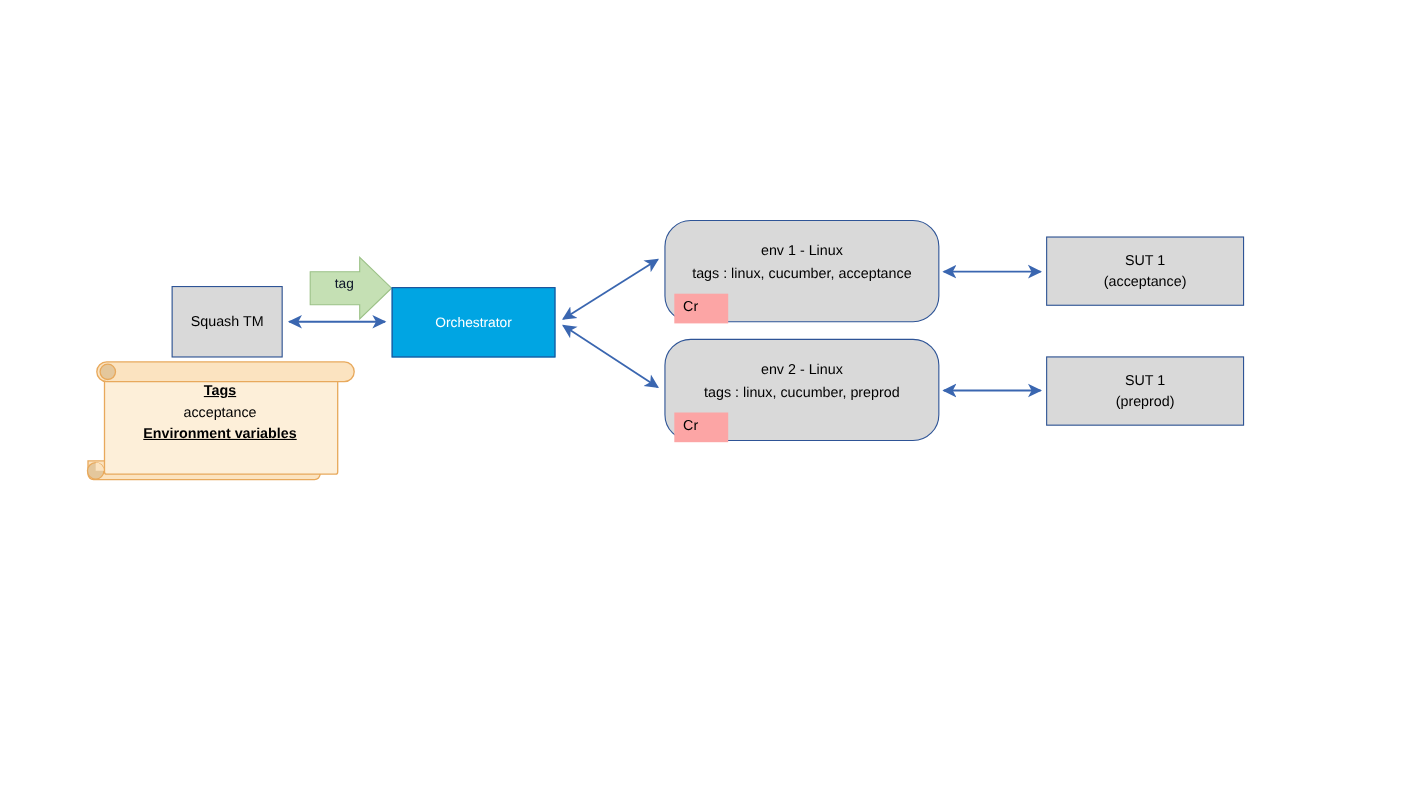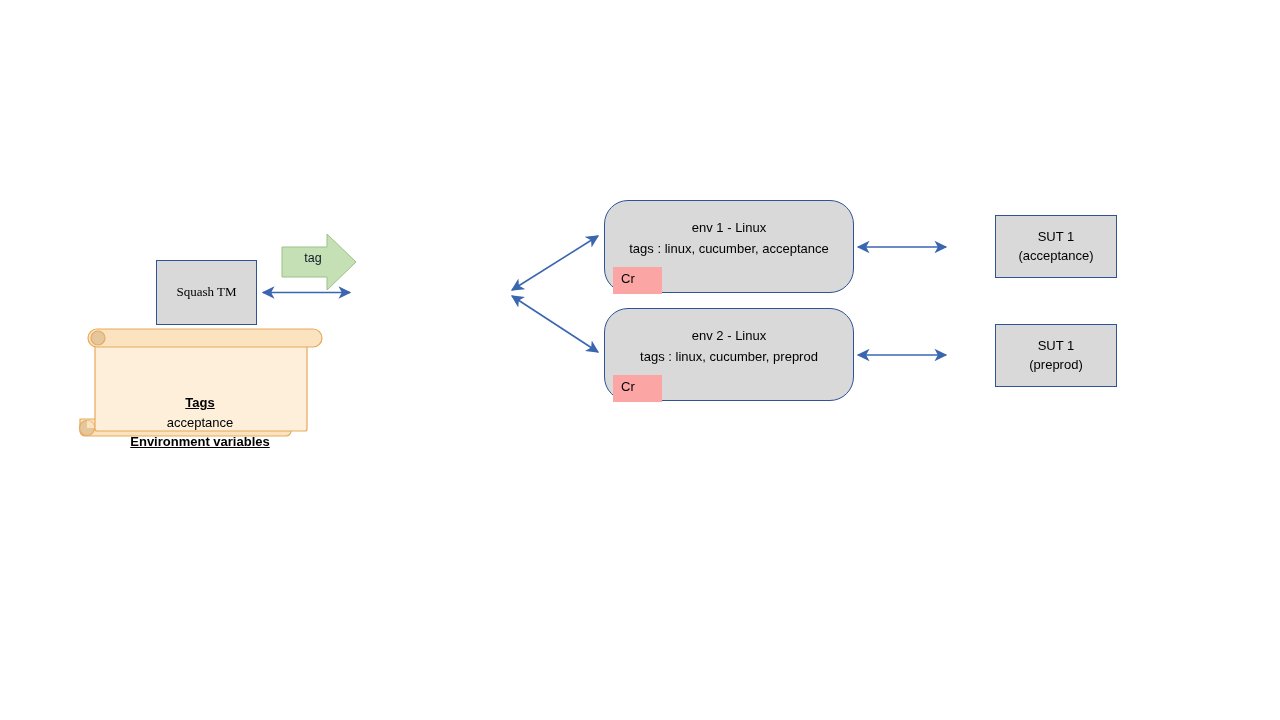--- a/index.html
+++ b/index.html
@@ -43,21 +43,20 @@
     border-color: #1F4E96;
     color: #ffffff;
   }
 
   
   #squash-tm {
     left: 156px;
     top: 260px;
     width: 101px;
     height: 65px;
-    font-family: Liberation Serif, serif;
   }
 
   
   #orchestrator {
     left: 356px;
     top: 261px;
     width: 149px;
     height: 64px;
     font-size: 12.5px;
   }
@@ -84,21 +83,21 @@
     background: #fca5a5;
     font-size: 13px;
     text-align: left;
     padding-left: 8px;
     box-sizing: border-box;
     line-height: 24px;
     overflow: hidden;
   }
 
   
-  .sut { width: 122px; height: 63px; margin-left: 44px; }
+  .sut { width: 180px; height: 63px; }
   #sut-1 { left: 951px; top: 215px; }
   #sut-2 { left: 951px; top: 324px; }
 
   
   #tag-arrow {
     position: absolute;
     left: 282px;
     top: 234px;
     width: 74px;
     height: 56px;
@@ -123,21 +122,20 @@
   }
   #tags-note .note-text {
     position: absolute;
     left: 18px;
     top: 18px;
     width: 206px;
     text-align: center;
     font-size: 13px;
     line-height: 1.5;
     color: #000;
-    margin-top: 48px;
   }
   #tags-note .note-text .hdr {
     font-weight: bold;
     text-decoration: underline;
   }
 
   svg { overflow: visible; }
 </style>
 </head>
 <body>
@@ -174,20 +172,23 @@
     <svg width="74" height="56" viewBox="0 0 74 56">
       <path d="M0,13 L45,13 L45,0 L74,28 L45,56 L45,43 L0,43 Z" fill="#C5E0B4" stroke="#9BC186" stroke-width="1"></path>
     </svg>
     <div class="tag-label">tag</div>
   </div>
 
   <div class="node gray" id="squash-tm">
     <span>Squash TM</span>
   </div>
 
+  <div class="node azure" id="orchestrator">
+    <span>Orchestrator</span>
+  </div>
 
   <div class="node gray env" id="env-1">
     <span class="env-title">env 1 - Linux</span>
     <span class="env-tags">
       <span>tags : </span><span class="it">linux</span><span class="it">, </span><span class="it">cucumber</span><span>, </span><span>acceptance</span>
     </span>
     <div class="chip">Cr</div>
   </div>
 
   <div class="node gray env" id="env-2">

